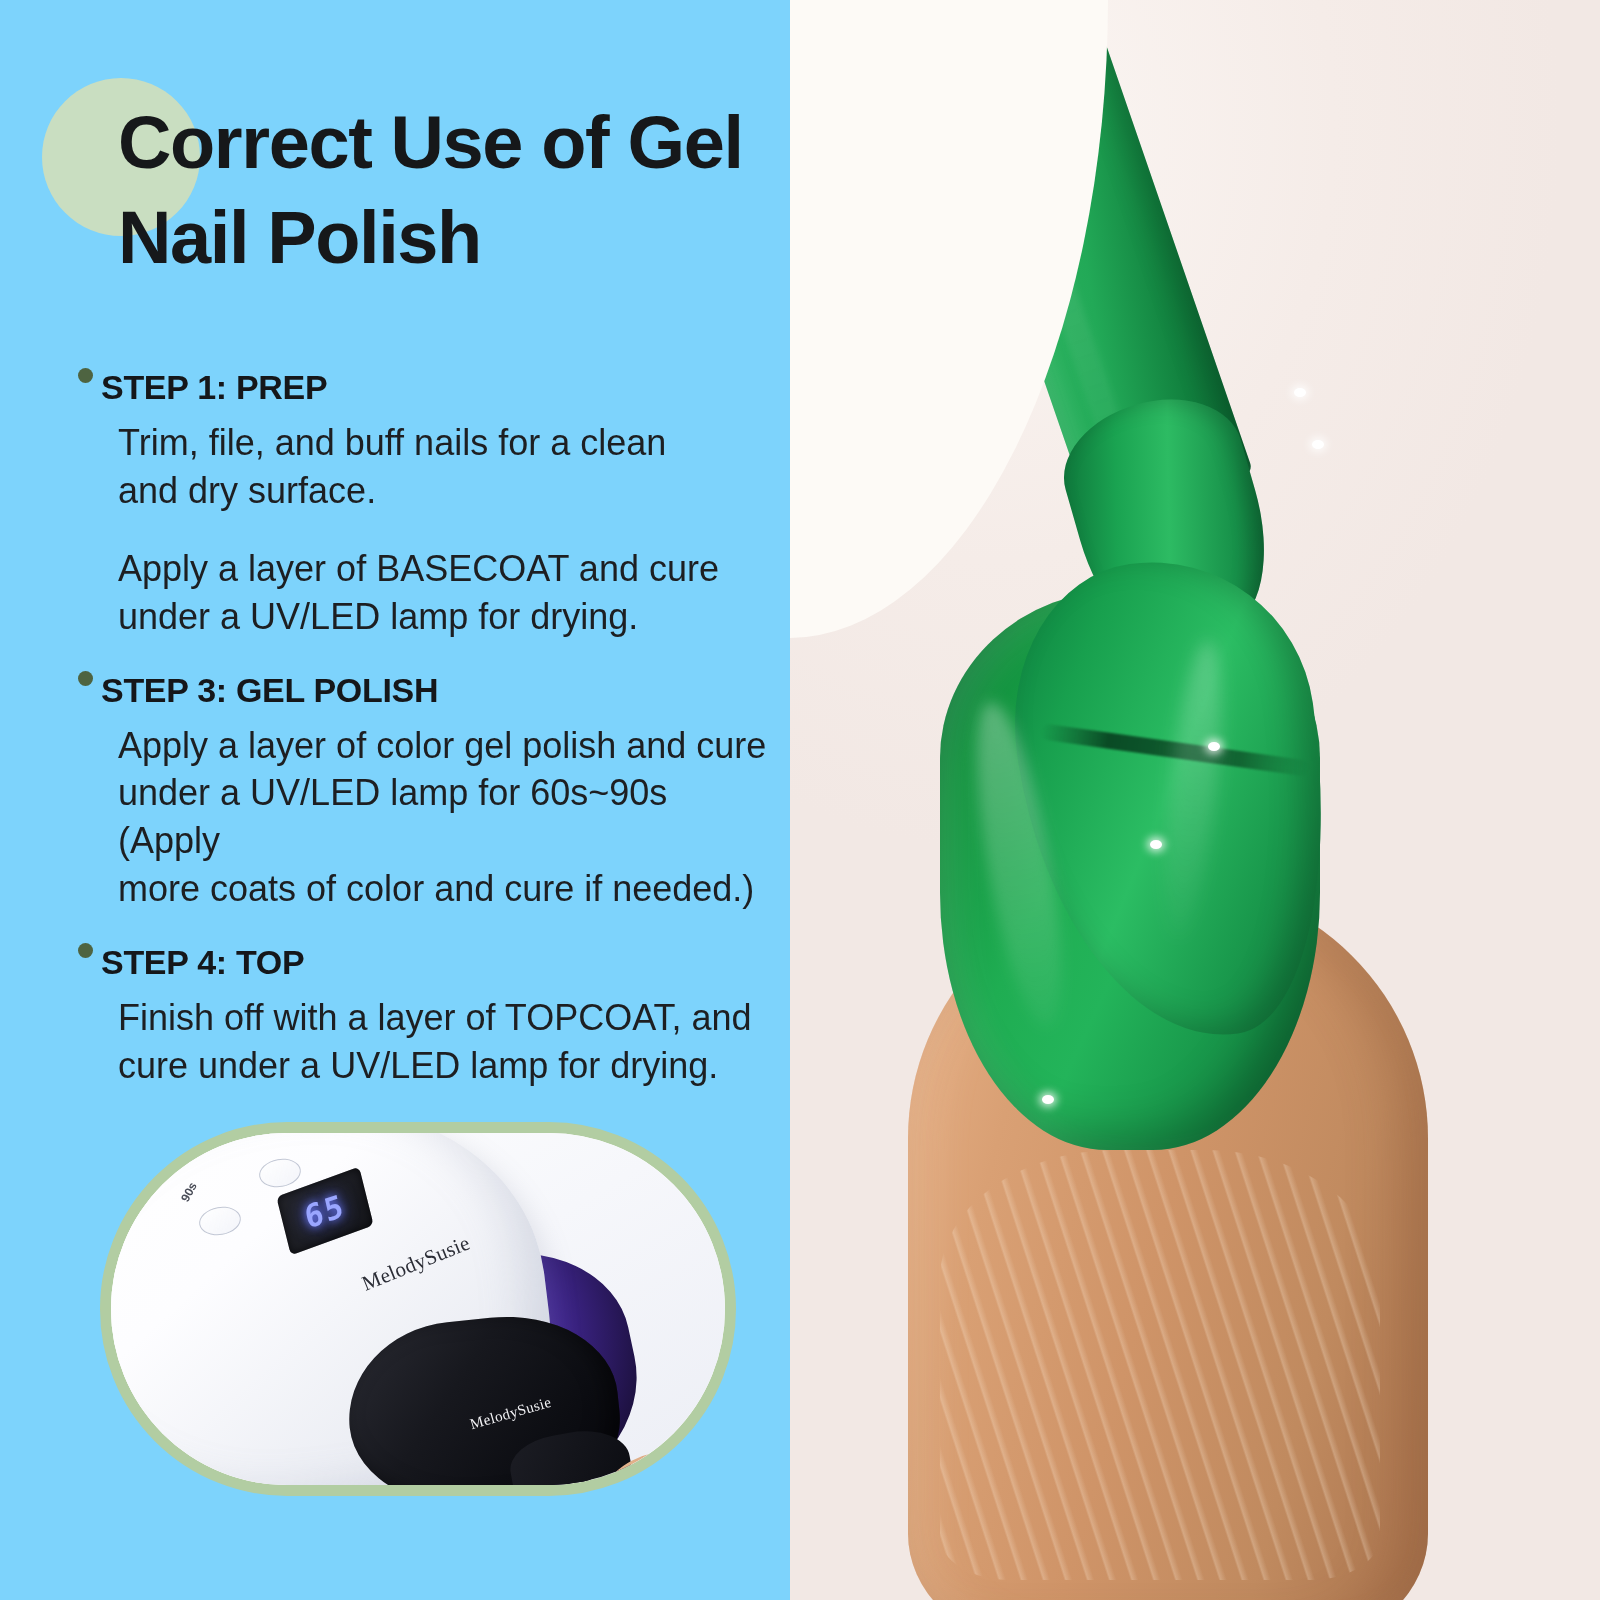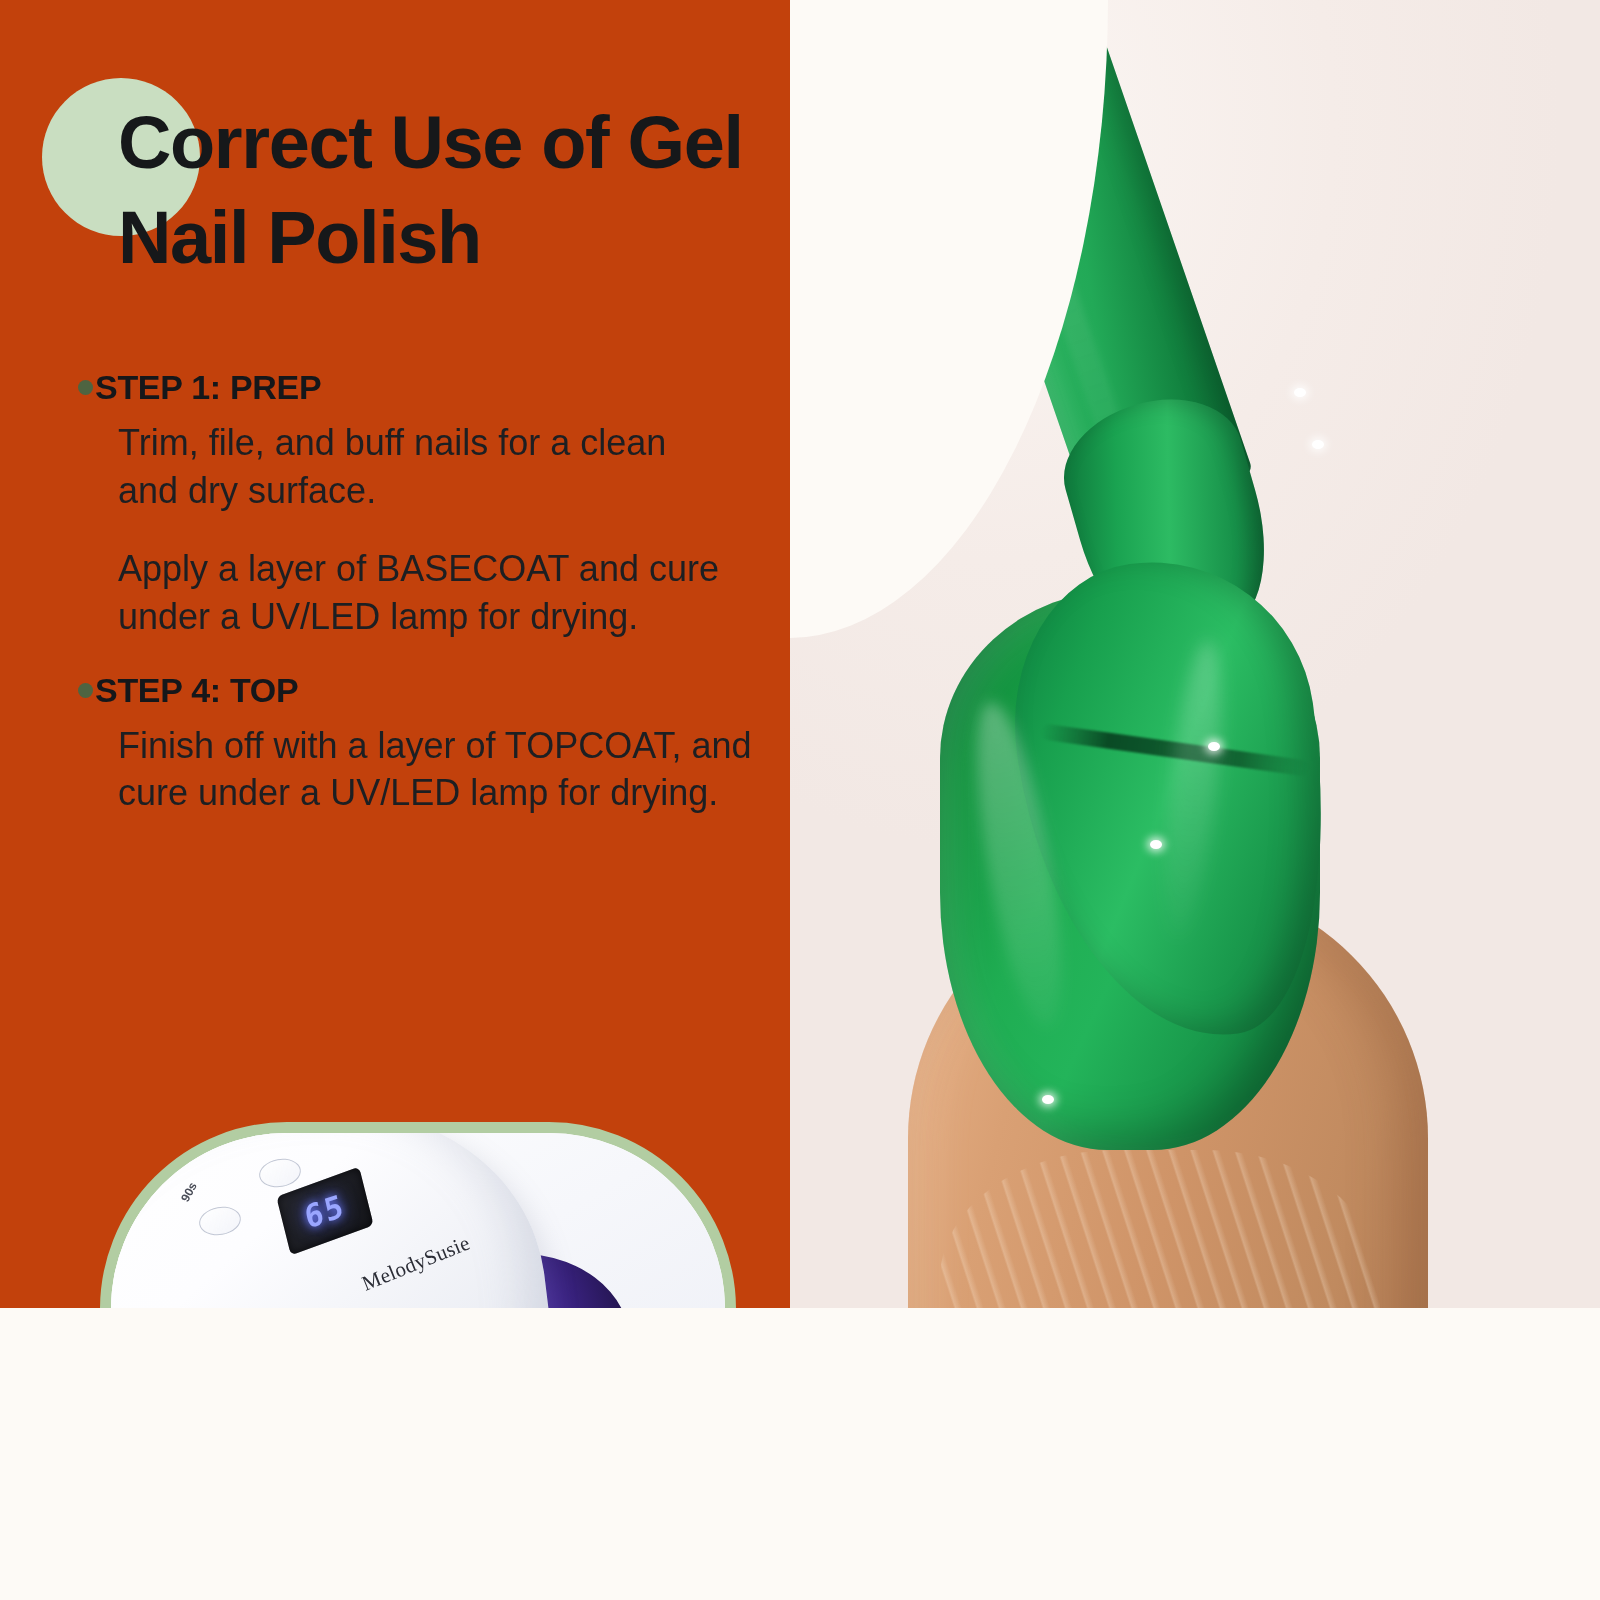--- a/index.html
+++ b/index.html
@@ -4,22 +4,22 @@
 <title>Correct Use of Gel Nail Polish</title>
 <style>
   html, body {
     margin: 0;
     padding: 0;
     background: #fdfaf6;
   }
   #page {
     position: relative;
     width: 1600px;
-    height: 1308px;
-    background: #c2410c;
+    height: 1600px;
+    background: #7dd3fc;
     overflow: hidden;
     font-family: "Liberation Sans", sans-serif;
   }
 
   
   .photo-panel {
     position: absolute;
     left: 790px;
     top: 0;
     width: 810px;
@@ -201,22 +201,22 @@
   .steps {
     position: absolute;
     left: 78px;
     top: 368px;
     width: 690px;
   }
   .step { margin-bottom: 30px; }
   .step:last-child { margin-bottom: 0; }
   .step-head {
     display: flex;
-    align-items: center;
-    gap: 2px;
+    align-items: flex-start;
+    gap: 8px;
   }
   .bullet {
     width: 15px;
     height: 15px;
     border-radius: 50%;
     background: #4e6441;
     flex: 0 0 auto;
   }
   .step-title {
     font-family: "Liberation Sans", sans-serif;
@@ -434,20 +434,29 @@
       </div>
       <div class="step-body">Trim, file, and buff nails for a clean
 and dry surface.</div>
     </div>
 
     <div class="step">
       <div class="step-body">Apply a layer of BASECOAT and cure
 under a UV/LED lamp for drying.</div>
     </div>
 
+    <div class="step">
+      <div class="step-head">
+        <span class="bullet"></span>
+        <span class="step-title">STEP 3: GEL POLISH</span>
+      </div>
+      <div class="step-body">Apply a layer of color gel polish and cure
+under a UV/LED lamp for 60s~90s (Apply
+more coats of color and cure if needed.)</div>
+    </div>
 
     <div class="step">
       <div class="step-head">
         <span class="bullet"></span>
         <span class="step-title">STEP 4: TOP</span>
       </div>
       <div class="step-body">Finish off with a layer of TOPCOAT, and
 cure under a UV/LED lamp for drying.</div>
     </div>
 

